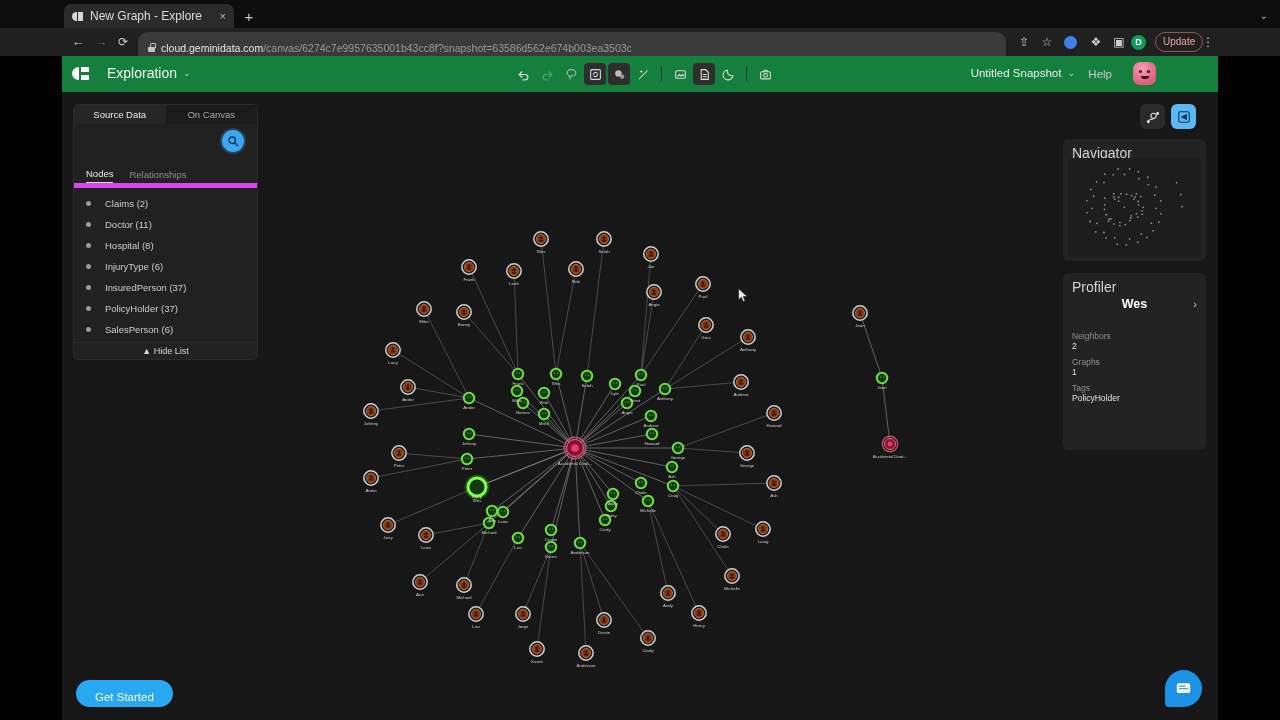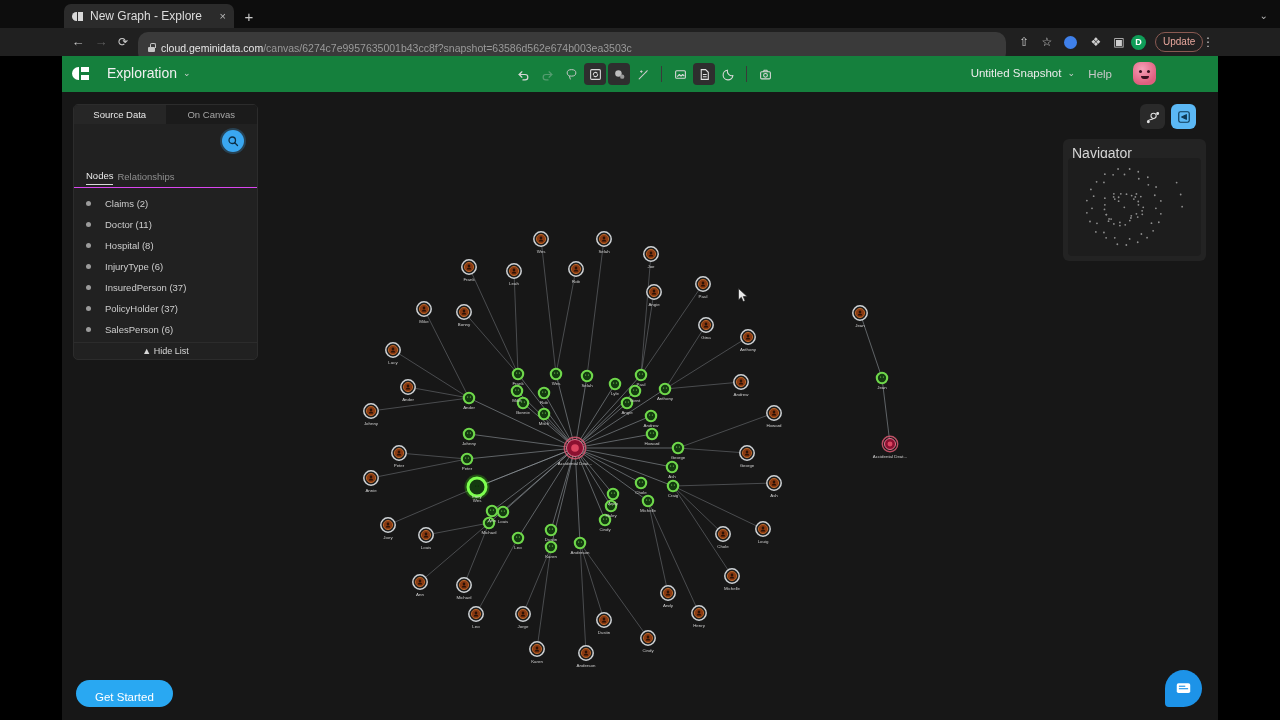--- a/index.html
+++ b/index.html
@@ -87,22 +87,22 @@
      border-radius:5px; border:1px solid #2c2c2c; overflow:hidden; }
   #lp-tabs { display:flex; height:19px; background:#1b1b1b; }
   .lp-tab { flex:1; text-align:center; font-size:9.5px; line-height:19px; color:#a6a6a6;
      cursor:pointer; background:#1b1b1b; }
   .lp-tab.active { background:#262626; color:#e8e8e8; }
   #lp-search { height:44px; position:relative; background:#212121; }
   #searchbtn { position:absolute; right:13px; top:6px; width:22px; height:22px; border-radius:50%;
      background:#3aa7f0; display:flex; align-items:center; justify-content:center; cursor:pointer;
      box-shadow:0 0 0 2px rgba(58,167,240,.25); }
   #searchbtn svg { width:12px; height:12px; }
-  #lp-subtabs { display:flex; gap:4px; padding:0 12px; height:20px; align-items:center;
-     border-bottom:1px solid #d946ef;text-align:center; }
+  #lp-subtabs { display:flex; gap:16px; padding:0 12px; height:20px; align-items:center;
+     border-bottom:5px solid #d946ef;text-align:center; }
   .lp-sub { font-size:9.5px; color:#8f8f8f; cursor:pointer; padding-bottom:3px; }
   .lp-sub.active { color:#eaeaea; border-bottom:1.5px solid #d9d9d9; }
   #lp-list { padding:5px 0 2px 0; }
   .lp-item { height:21px; display:flex; align-items:center; gap:14px; padding:0 12px; cursor:pointer; }
   .lp-dot { width:5px; height:5px; border-radius:50%; background:#9b9b9b; flex:0 0 5px; }
   .lp-label { font-size:9.5px; color:#cdcdcd; }
   #lp-hide { height:17px; display:flex; align-items:center; justify-content:center; gap:4px;
      font-size:9px; color:#d8d8d8; cursor:pointer; border-top:1px solid #2c2c2c; }
 
   
@@ -972,20 +972,39 @@
           <circle cx="51.90579710144928" cy="67.54106280193237" r="0.9" fill="#8f8f8f"></circle>
           <circle cx="57.22946859903382" cy="66.80676328502416" r="0.9" fill="#8f8f8f"></circle>
           <circle cx="56.311594202898554" cy="49.36714975845411" r="0.9" fill="#8f8f8f"></circle>
           <circle cx="108.63043478260869" cy="24.584541062801932" r="0.9" fill="#8f8f8f"></circle>
           <circle cx="112.66908212560386" cy="36.51690821256039" r="0.9" fill="#8f8f8f"></circle>
           <circle cx="114.13768115942028" cy="48.632850241545896" r="0.9" fill="#8f8f8f"></circle>
         </svg>
     </div>
   </div>
 
+  <div id="profiler">
+    <div class="rp-title">Profiler</div>
+    <div id="prof-name">
+      <span class="n">Wes</span>
+    </div>
+    <div id="prof-arrow">›</div>
+    <div class="prof-row" style="top:58px">
+      <div class="prof-k">Neighbors</div>
+      <div class="prof-v">2</div>
+    </div>
+    <div class="prof-row" style="top:84px">
+      <div class="prof-k">Graphs</div>
+      <div class="prof-v">1</div>
+    </div>
+    <div class="prof-row" style="top:110px">
+      <div class="prof-k">Tags</div>
+      <div class="prof-v">PolicyHolder</div>
+    </div>
+  </div>
 
   <div id="getstarted">Get Started</div>
   <div id="chatfab">
     <svg width="17" height="17" viewBox="0 0 24 24" fill="#fff">
         <rect x="2.5" y="4.5" width="19" height="14" rx="2.5"></rect>
         <rect x="5.5" y="8" width="9" height="1.6" fill="#1d93e8"></rect>
         <rect x="5.5" y="11.5" width="13" height="1.6" fill="#1d93e8"></rect>
       </svg>
   </div>
 

